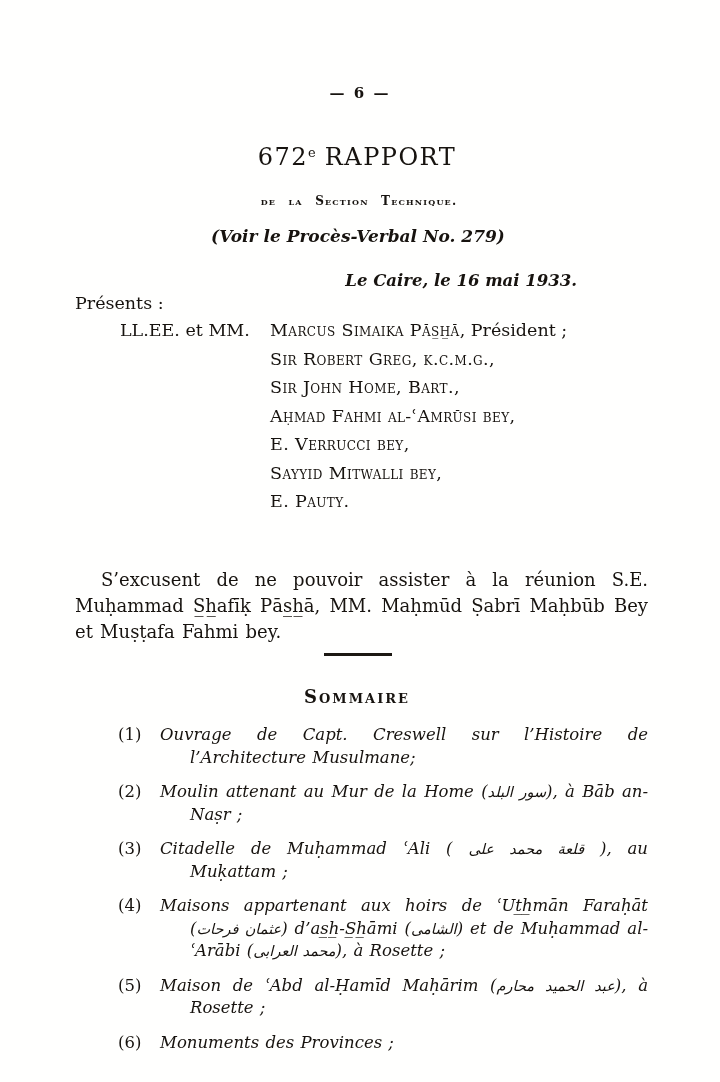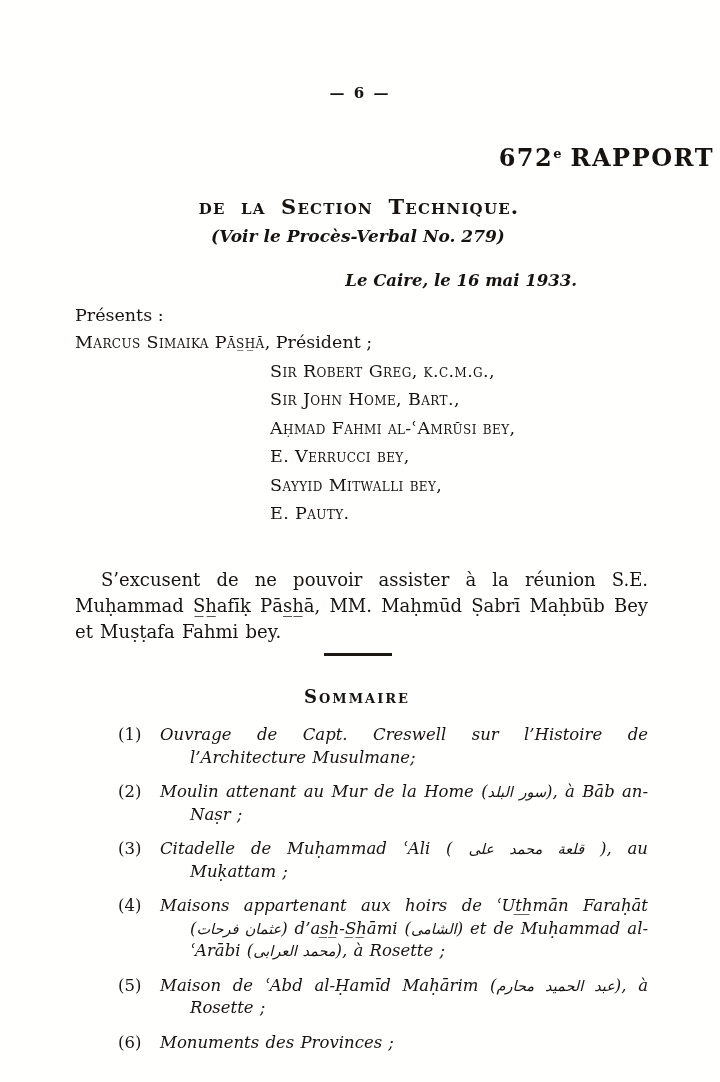--- a/index.html
+++ b/index.html
@@ -26,38 +26,38 @@
     position: absolute;
     top: 84px; left: 0; right: 0;
     text-align: center;
     font-size: 15px;
     font-weight: 700;
     letter-spacing: 2px;
   }
   .report-title {
     position: absolute;
     top: 143px; left: 0; right: 6px;
-    text-align: right;
+    text-align: center;
     font-size: 24px;
-    font-weight: 700;
+    font-weight: 400;
     letter-spacing: 1.5px;
   }
   .report-title .ordinal {
     font-size: 13px;
     vertical-align: 8px;
     letter-spacing: 0;
   }
   .report-title .word { margin-left: 9px; }
   .section-subtitle {
     position: absolute;
     top: 194px; left: 4px; right: 6px;
     text-align: center;
     font-variant: small-caps;
     font-weight: 700;
-    font-size: 21px;
+    font-size: 12px;
     letter-spacing: 1.2px;
     word-spacing: 7px;
   }
   .reference-note {
     position: absolute;
     top: 226px; left: 0; right: 4px;
     text-align: center;
     font-style: italic;
     font-weight: 700;
     font-size: 17px;
@@ -67,21 +67,21 @@
     top: 271px; left: 0; right: 143px;
     text-align: right;
     font-style: italic;
     font-weight: 700;
     font-size: 16.5px;
   }
 
   
   .attendees {
     position: absolute;
-    top: 302px; left: 75px;
+    top: 290px; left: 75px;
     width: 575px;
     font-size: 17.5px;
   }
   .presents-label { line-height: 26px; }
   .att-row { display: flex; line-height: 28.5px; }
   .att-intro {
     margin-left: 45px;
     width: 150px;
     flex: 0 0 150px;
   }
@@ -161,20 +161,21 @@
 
   <div class="section-subtitle">de la Section Technique.</div>
 
   <div class="reference-note">(Voir le Procès-Verbal No. 279)</div>
 
   <div class="dateline">Le Caire, le 16 mai 1933.</div>
 
   <div class="attendees">
     <div class="presents-label">Présents :</div>
     <div class="att-row">
+      <span class="att-intro">LL.EE. et MM.</span>
       <span><span class="att-name">Marcus Simaika Pās̲h̲ā</span><span>, Président ;</span></span>
     </div>
     <div class="att-row cont">
         <span class="att-name">Sir Robert Greg, k.c.m.g.,</span>
       </div>
     <div class="att-row cont">
         <span class="att-name">Sir John Home, Bart.,</span>
       </div>
     <div class="att-row cont">
         <span class="att-name">Aḥmad Fahmi al-ʿAmrūsi bey,</span>

